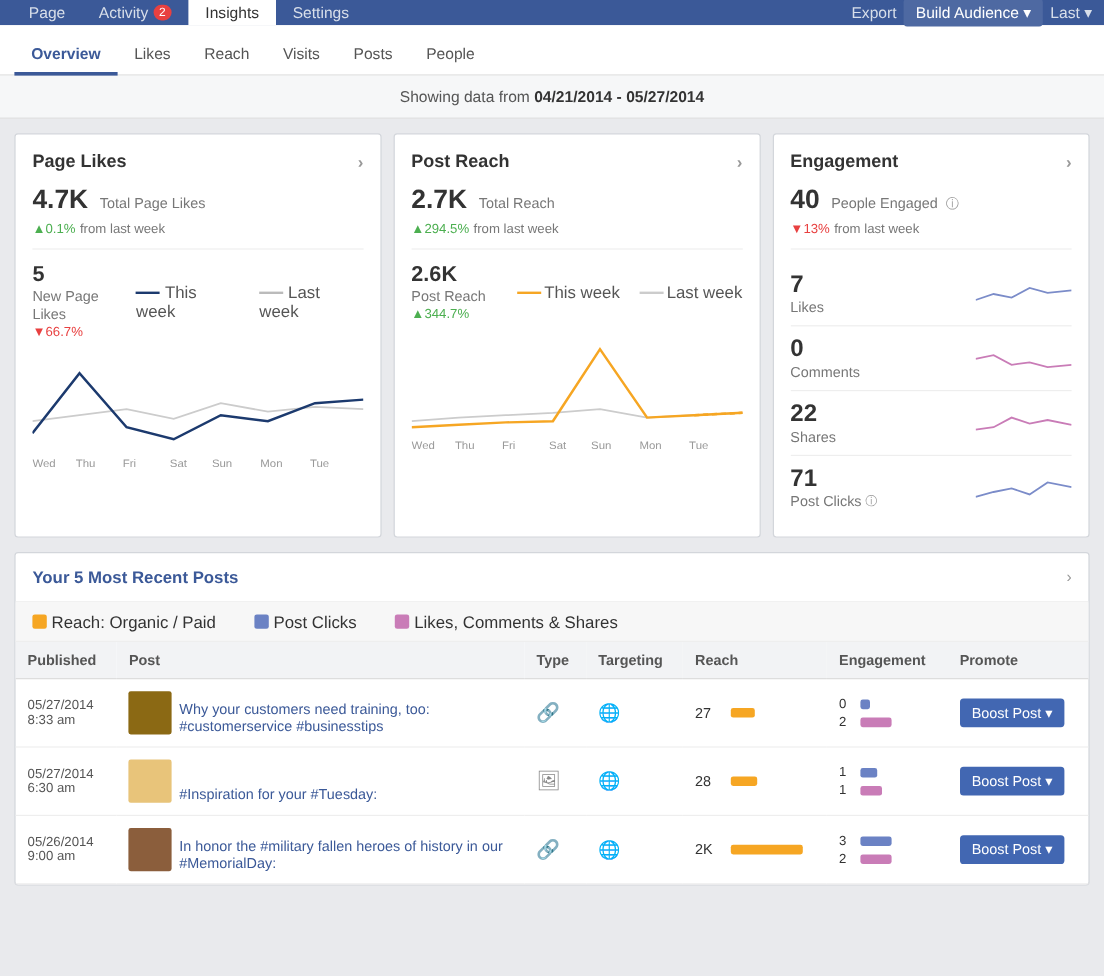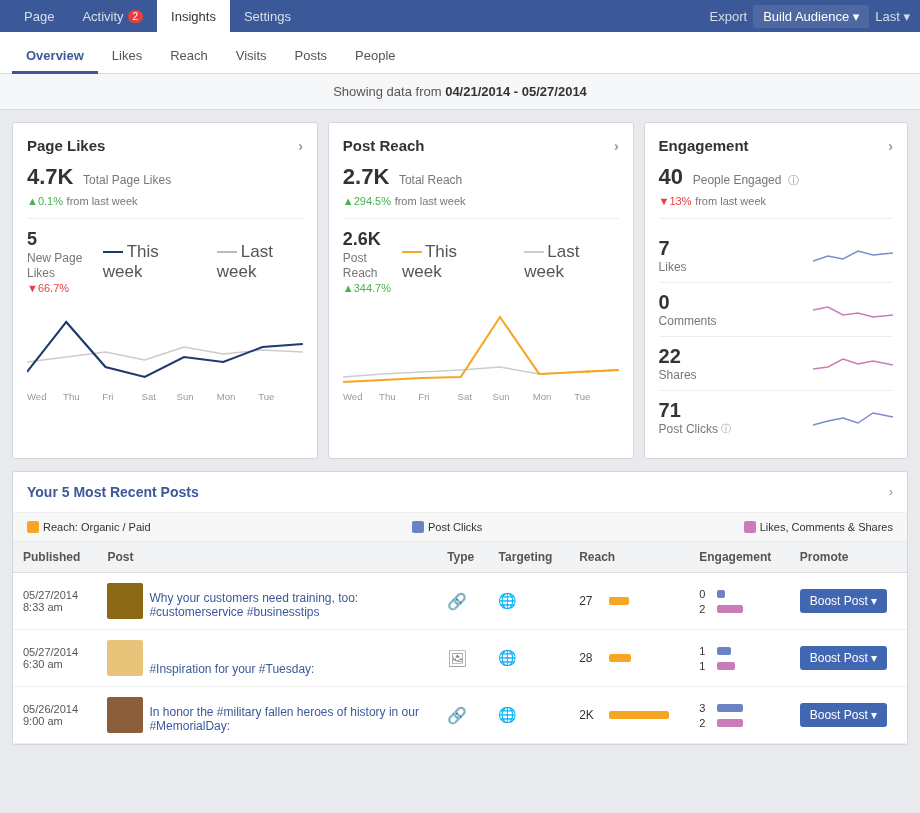--- a/index.html
+++ b/index.html
@@ -3,21 +3,21 @@
   <meta charset="utf-8">
   <style>
     * { box-sizing: border-box; margin: 0; padding: 0; }
     body { font-family: 'Helvetica Neue', Arial, sans-serif; font-size: 13px; background: #e9eaed; color: #333; }
 
     
     .top-nav {
       background: #3b5998;
       display: flex;
       align-items: center;
-      height: 32px;
+      height: 21px;
       padding: 0 10px;
     }
     .top-nav-tabs {
       display: flex;
       height: 100%;
     }
     .top-nav-tab {
       color: #d8dfea;
       padding: 0 14px;
       display: flex;
@@ -120,22 +120,22 @@
     .stat-divider { border: none; border-top: 1px solid #eee; margin: 10px 0; }
 
     .stat-row {
       display: flex;
       justify-content: space-between;
       align-items: center;
       margin-bottom: 6px;
     }
     .legend-row {
       display: flex;
-      gap: 28px;
-      font-size: 17px;
+      gap: 16px;
+      font-size: 14px;
       color: #555;
     }
     .legend-dot {
       display: inline-block;
       width: 10px;
       height: 2px;
       margin-right: 4px;
       vertical-align: middle;
     }
 
@@ -171,27 +171,27 @@
     .recent-posts-header {
       display: flex;
       justify-content: space-between;
       align-items: flex-start;
       padding: 12px 14px;
       border-bottom: 1px solid #eee;
     }
     .recent-posts-title { font-size: 14px; font-weight: bold; color: #3b5998; }
     .legend-bar {
       display: flex;
-      gap: 19px;
+      gap: 32px;
       align-items: center;
       padding: 8px 14px;
       background: #f7f7f7;
       border-bottom: 1px solid #eee;
-      font-size: 11px;
-      justify-content: space-between;
+      font-size: 14px;
+      justify-content: flex-start;
     }
     .legend-item { display: flex; align-items: center; gap: 4px; }
     .legend-swatch {
       width: 12px;
       height: 12px;
       border-radius: 2px;
     }
 
     
     .posts-table { width: 100%; border-collapse: collapse; }

